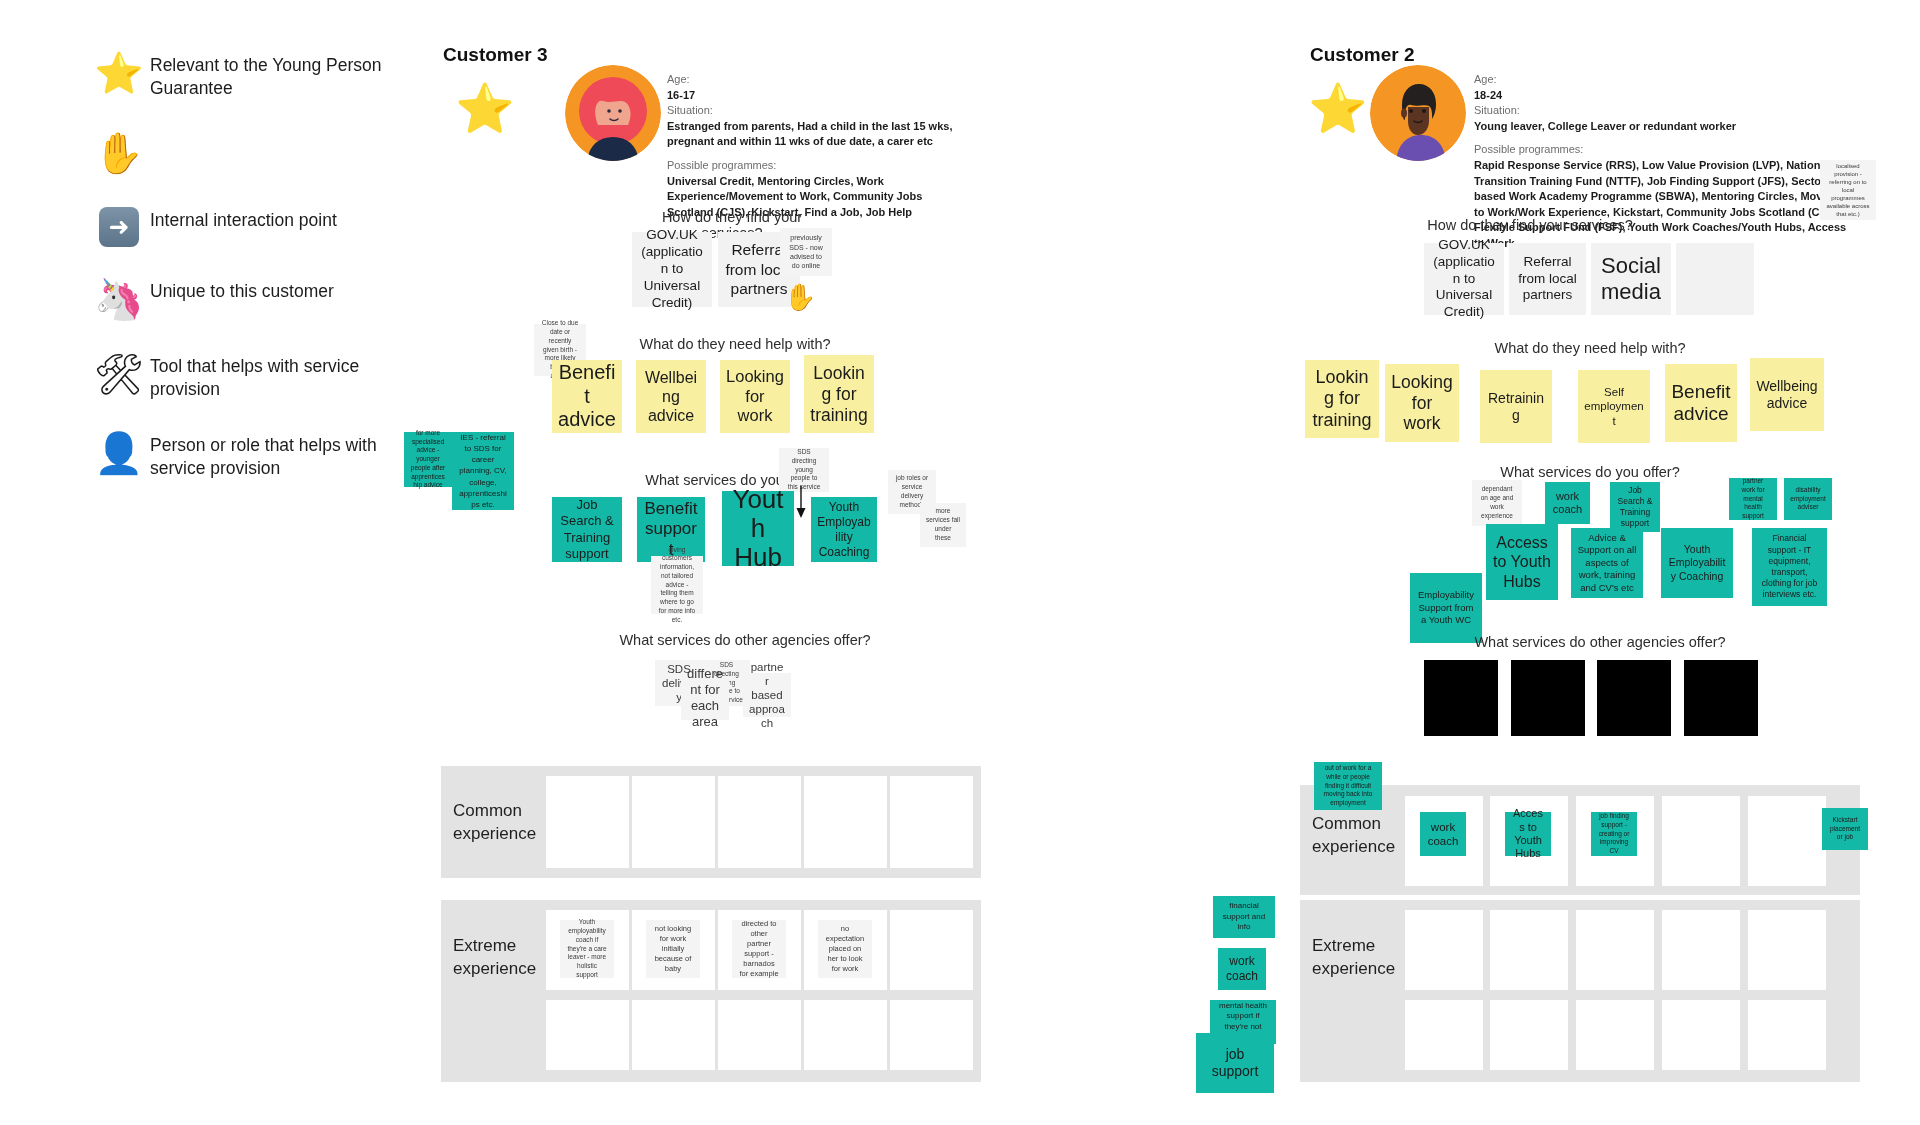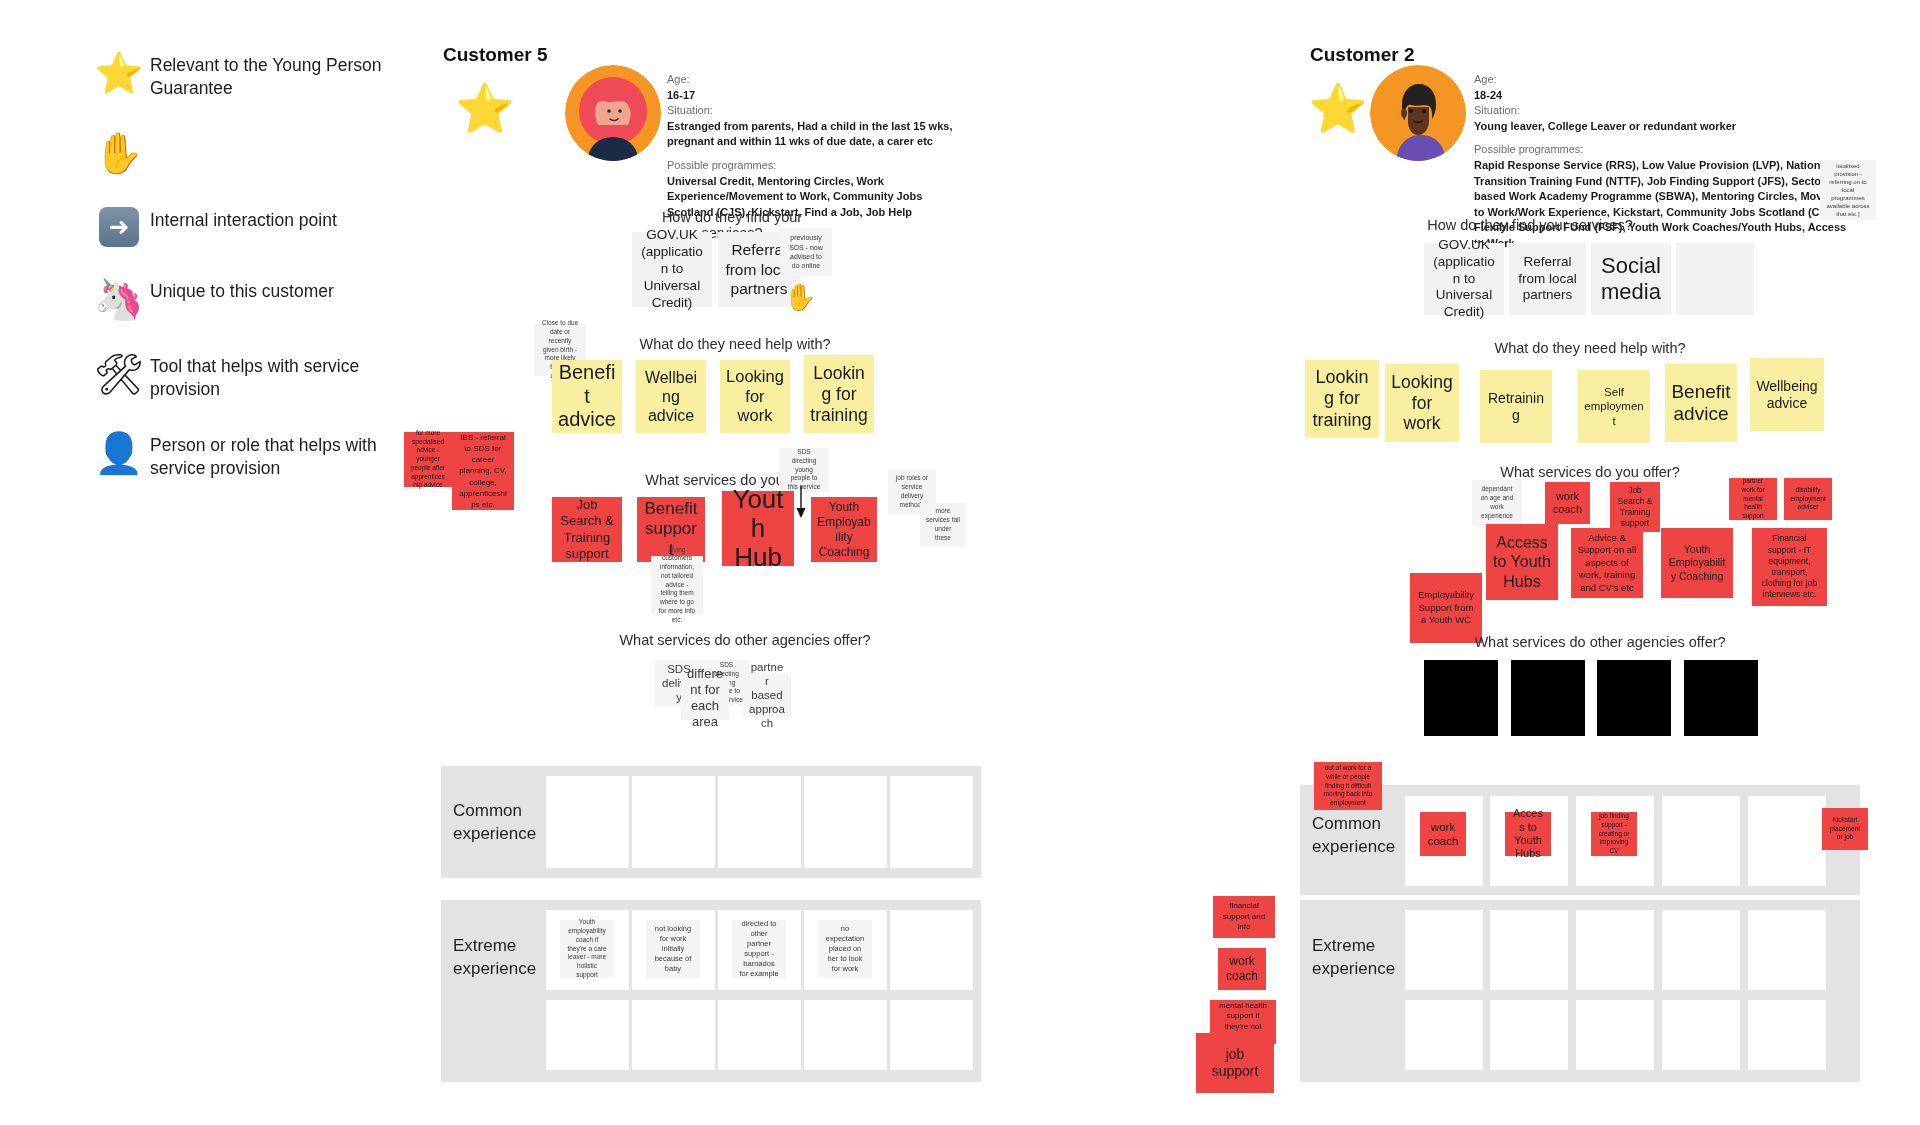--- a/index.html
+++ b/index.html
@@ -41,21 +41,21 @@
   .qlabel{font-size:14.5px;color:#2d2d2d;text-align:center;}
 
   
   .note{
     position:absolute;box-sizing:border-box;
     display:flex;align-items:center;justify-content:center;text-align:center;
     padding:5px 6px;word-break:break-word;hyphens:auto;
   }
   .n-grey{background:#f2f2f2;color:#1b1b1b;}
   .n-yellow{background:#f8f0a0;color:#1b1b1b;}
-  .n-green{background:#ef4444;color:#1b1b1b;}
+  .n-green{background:#14b8a6;color:#1b1b1b;}
   .n-white{background:#f4f4f4;color:#3a3a3a;}
   .n-black{background:#000000;}
 
   
   .band{position:absolute;background:#e3e3e3;}
   .band-label{position:absolute;font-size:17px;line-height:1.35;color:#1f1f1f;}
   .cell{position:absolute;background:#ffffff;}
 
   
   .conn{position:absolute;}
@@ -88,21 +88,21 @@
     <div class="legend-row">
       <div class="legend-ico">🛠</div>
       <div class="legend-txt">Tool that helps with service provision</div>
     </div>
     <div class="legend-row">
       <div class="legend-ico">👤</div>
       <div class="legend-txt">Person or role that helps with service provision</div>
     </div>
   </div>
 
-  <div class="abs cust-title" style="left:443px;top:44px;">Customer 5</div>
+  <div class="abs cust-title" style="left:443px;top:44px;">Customer 3</div>
 
   <div class="abs" style="left:455px;top:85px;font-size:48px;line-height:1;">⭐</div>
 
   <div class="abs avatar" style="left:565px;top:65px;width:96px;height:96px;">
     <svg width="96" height="96" viewBox="0 0 96 96" aria-hidden="true">
       <circle cx="48" cy="48" r="48" fill="#f59524"></circle>
       <circle cx="48" cy="46" r="34" fill="#ef4a57"></circle>
       <path d="M30 44c0-13 8-21 18-21s18 8 18 21c0 10-3 16-3 16H33s-3-6-3-16z" fill="#f0a58f"></path>
       <path d="M26 50c-2-18 6-30 22-30s24 12 22 30c-1 8-4 11-4 11s2-20-6-24c-5-3-14 2-22-1-6-2-8 6-8 14 0 5 0 7-1 7-1-1-2-3-3-7z" fill="#ef4a57"></path>
       <circle cx="44" cy="46" r="1.8" fill="#2b2b3d"></circle>

